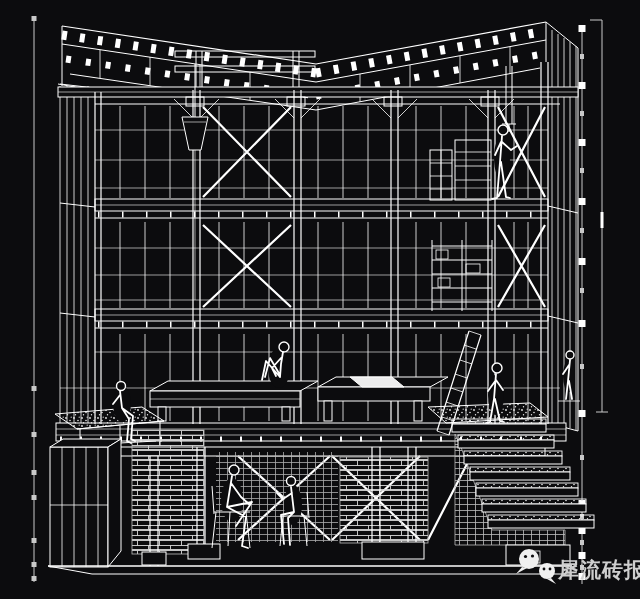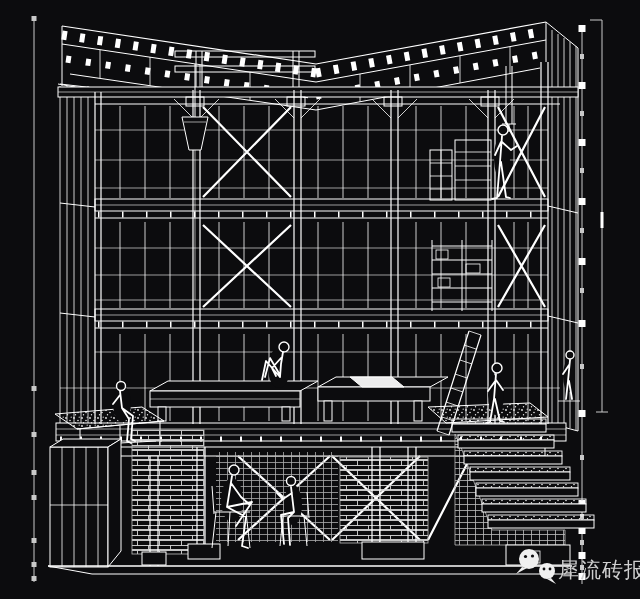--- a/index.html
+++ b/index.html
@@ -4,21 +4,21 @@
 <style>
   :root{
     --background:#0c0c0e;
     --line:#ffffff;
     --line-dim:#c9c9c9;
     --watermark-text:#cfcfcf;
     --bubble:#f0f0f0;
   }
   html,body{margin:0;padding:0;background:var(--background);}
   .stage{position:relative;width:640px;height:599px;background:var(--background);overflow:hidden;
-         font-family:"DejaVu Sans","Liberation Sans",sans-serif;}
+         font-family:"DejaVu Sans","Liberation Sans",sans-serif;font-weight:bold;}
   svg{display:block}
   .s{stroke:var(--line);fill:none;stroke-width:1;}
   .s06{stroke:var(--line);fill:none;stroke-width:.6;}
   .s08{stroke:var(--line);fill:none;stroke-width:.8;}
   .s12{stroke:var(--line);fill:none;stroke-width:1.2;}
   .s16{stroke:var(--line);fill:none;stroke-width:1.6;}
   .thk{stroke:var(--line);fill:none;stroke-width:2.2;}
   .dim{stroke:var(--line-dim);fill:none;stroke-width:1;}
   .fillbg{fill:var(--background);stroke:var(--line);stroke-width:1;}
   .wht{fill:var(--line);stroke:none;}

